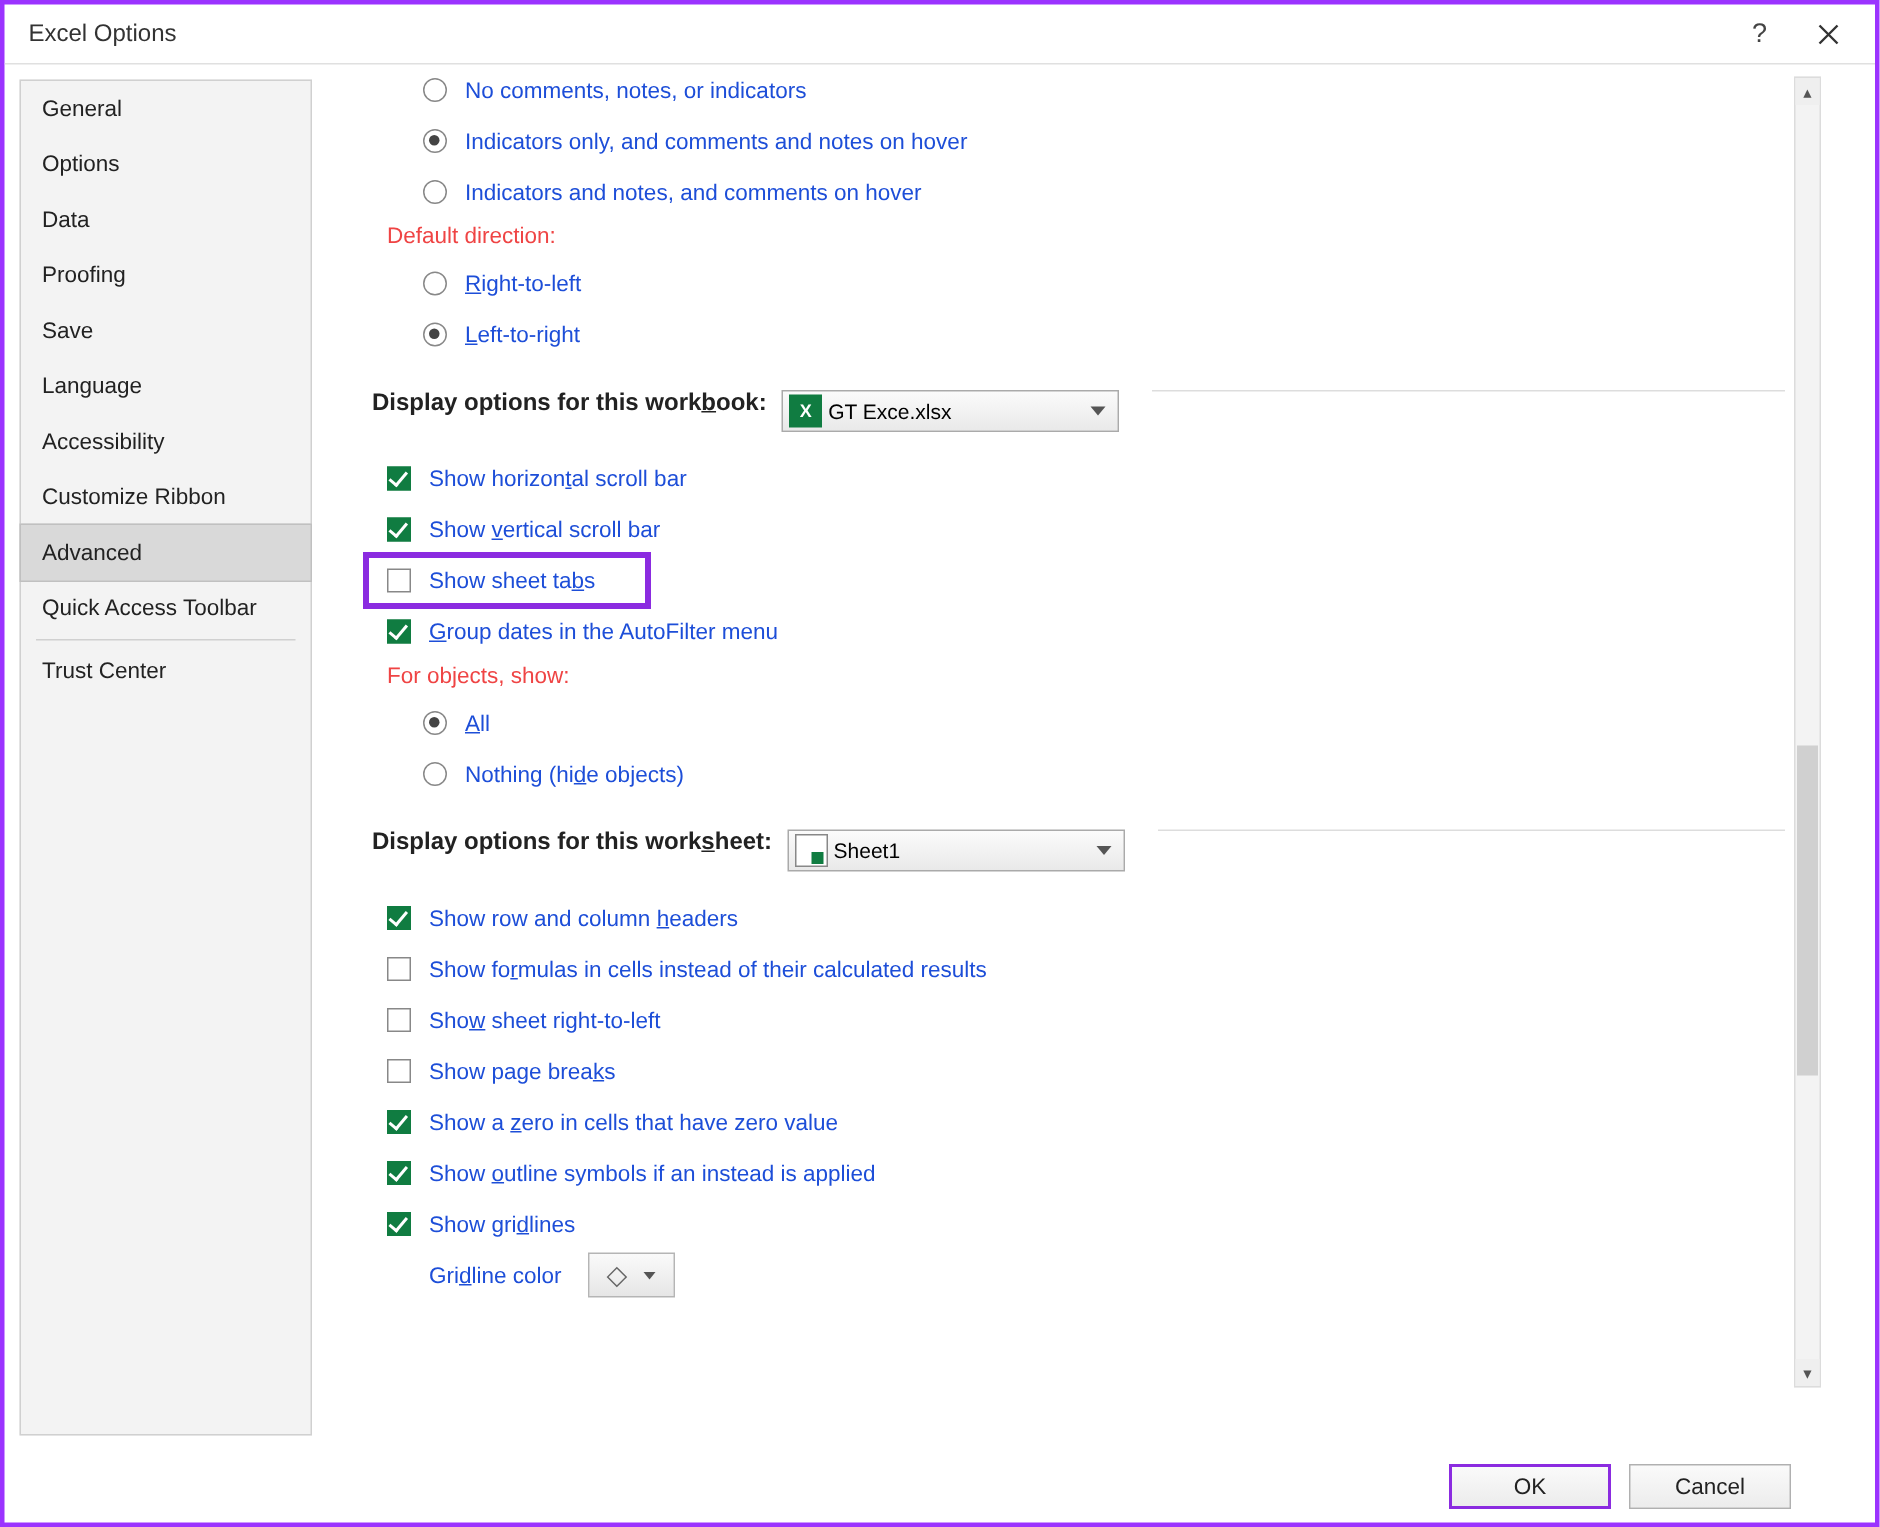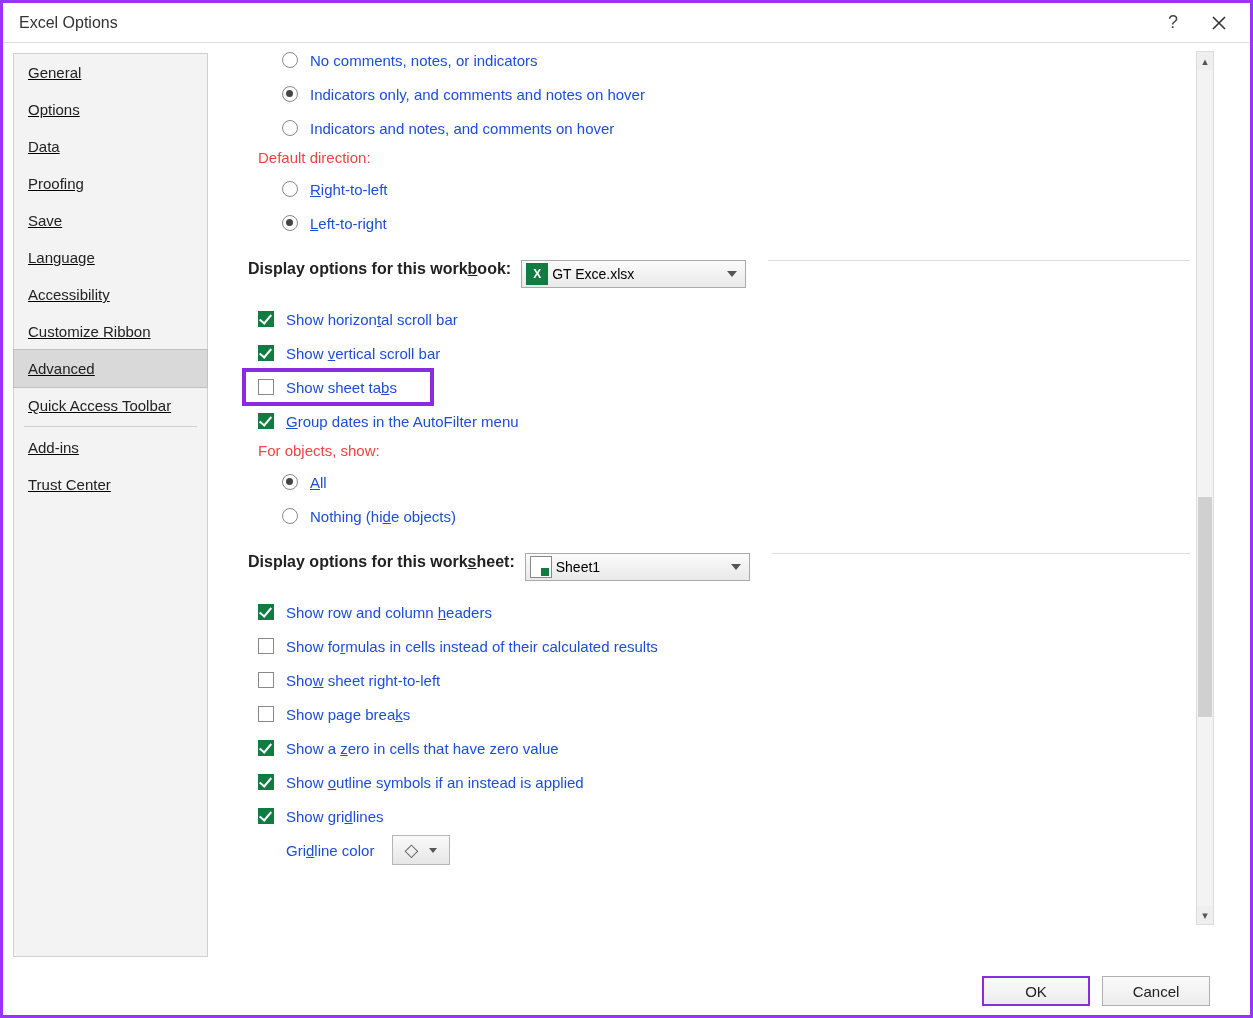--- a/index.html
+++ b/index.html
@@ -3,21 +3,21 @@
   <meta charset="utf-8">
   <style>
     * { box-sizing: border-box; margin: 0; padding: 0; font-family: "Segoe UI", Arial, sans-serif; }
     body { background: #fff; border: 3px solid #9b33ff; width: 1253px; height: 1018px; position: relative; overflow: hidden; }
 
     .titlebar { height: 40px; display: flex; align-items: center; padding: 0 8px; border-bottom: 1px solid #e0e0e0; }
     .titlebar .title { font-size: 16px; color: #333; padding-left: 8px; }
     .titlebar .spacer { flex: 1; }
     .tb-btn { width: 46px; height: 38px; display: flex; align-items: center; justify-content: center; font-size: 18px; color: #444; cursor: pointer; }
 
-    .content { display: flex; height: calc(100% - 40px - 48px); text-decoration: underline; }
+    .content { display: flex; height: calc(100% - 40px - 48px); }
     .sidebar { width: 195px; margin: 10px 0 10px 10px; background: #f3f3f3; border: 1px solid #d0d0d0; }
     .side-item { padding: 10px 14px; font-size: 15px; color: #222; cursor: pointer; }
     .side-item.selected { background: #d9d9d9; border: 1px solid #c0c0c0; margin: -1px; }
     .side-sep { height: 1px; background: #d0d0d0; margin: 2px 10px; }
 
     .main { flex: 1; padding: 10px 24px 10px 40px; position: relative; overflow: hidden; }
     .scrollregion { position: absolute; left: 40px; right: 60px; top: 0; bottom: 0; }
 
     .opt-row { display: flex; align-items: center; height: 34px; font-size: 15px; color: #1d4ed8; }
     .indent1 { padding-left: 34px; }
@@ -46,21 +46,21 @@
     .colorbtn .swatchicon { width:18px; height:18px; position:relative; }
     .colorbtn .swatchicon::before { content:"◇"; position:absolute; left:-1px; top:-2px; font-size:18px; color:#666; }
     .colorbtn .caret2 { width:0; height:0; border-left:4px solid transparent; border-right:4px solid transparent; border-top:5px solid #555; }
 
     .vscroll { position: absolute; right: 36px; top: 48px; width: 18px; bottom: 90px; background: #f3f3f3; border: 1px solid #dcdcdc; }
     .vscroll .arrow { height: 18px; display:flex; align-items:center; justify-content:center; font-size:11px; color:#555; cursor:pointer; background:#efefef; }
     .vscroll .thumb { position:absolute; left:1px; right:1px; top: 445px; height: 220px; background:#d0d0d0; }
     .vscroll .arrow.up { position:absolute; top:0; left:0; right:0; }
     .vscroll .arrow.down { position:absolute; bottom:0; left:0; right:0; }
 
-    .footer { position: absolute; bottom: 0; left: 0; right: 0; height: 48px; display:flex; justify-content:flex-end; align-items:center; padding-right: 40px; gap: 12px; }
+    .footer { position: absolute; bottom: 0; left: 0; right: 16px; height: 48px; display:flex; justify-content:flex-end; align-items:center; padding-right: 40px; gap: 12px; }
     .btn { width: 108px; height: 30px; background: linear-gradient(#fafafa,#ececec); border: 1px solid #b0b0b0; font-size: 15px; color: #222; cursor:pointer; display:flex; align-items:center; justify-content:center; }
     .btn.primary { border: 2px solid #8b2be0; }
 
     u.hot { text-decoration: underline; }
   </style>
 </head>
 <body>
 
 <div class="titlebar">
   <span class="title">Excel Options</span>
@@ -79,21 +79,20 @@
     <div class="side-item">Options</div>
     <div class="side-item">Data</div>
     <div class="side-item">Proofing</div>
     <div class="side-item">Save</div>
     <div class="side-item">Language</div>
     <div class="side-item">Accessibility</div>
     <div class="side-item">Customize Ribbon</div>
     <div class="side-item selected">Advanced</div>
     <div class="side-item">Quick Access Toolbar</div>
     <div class="side-sep"></div>
-    <div class="side-item">Add-ins</div>
     <div class="side-item">Trust Center</div>
   </div>
 
   <div class="main">
     <div class="scrollregion">
 
       <div class="opt-row indent1">
         <span class="radio"></span>
         <span>No comments, notes, or indicators</span>
       </div>

